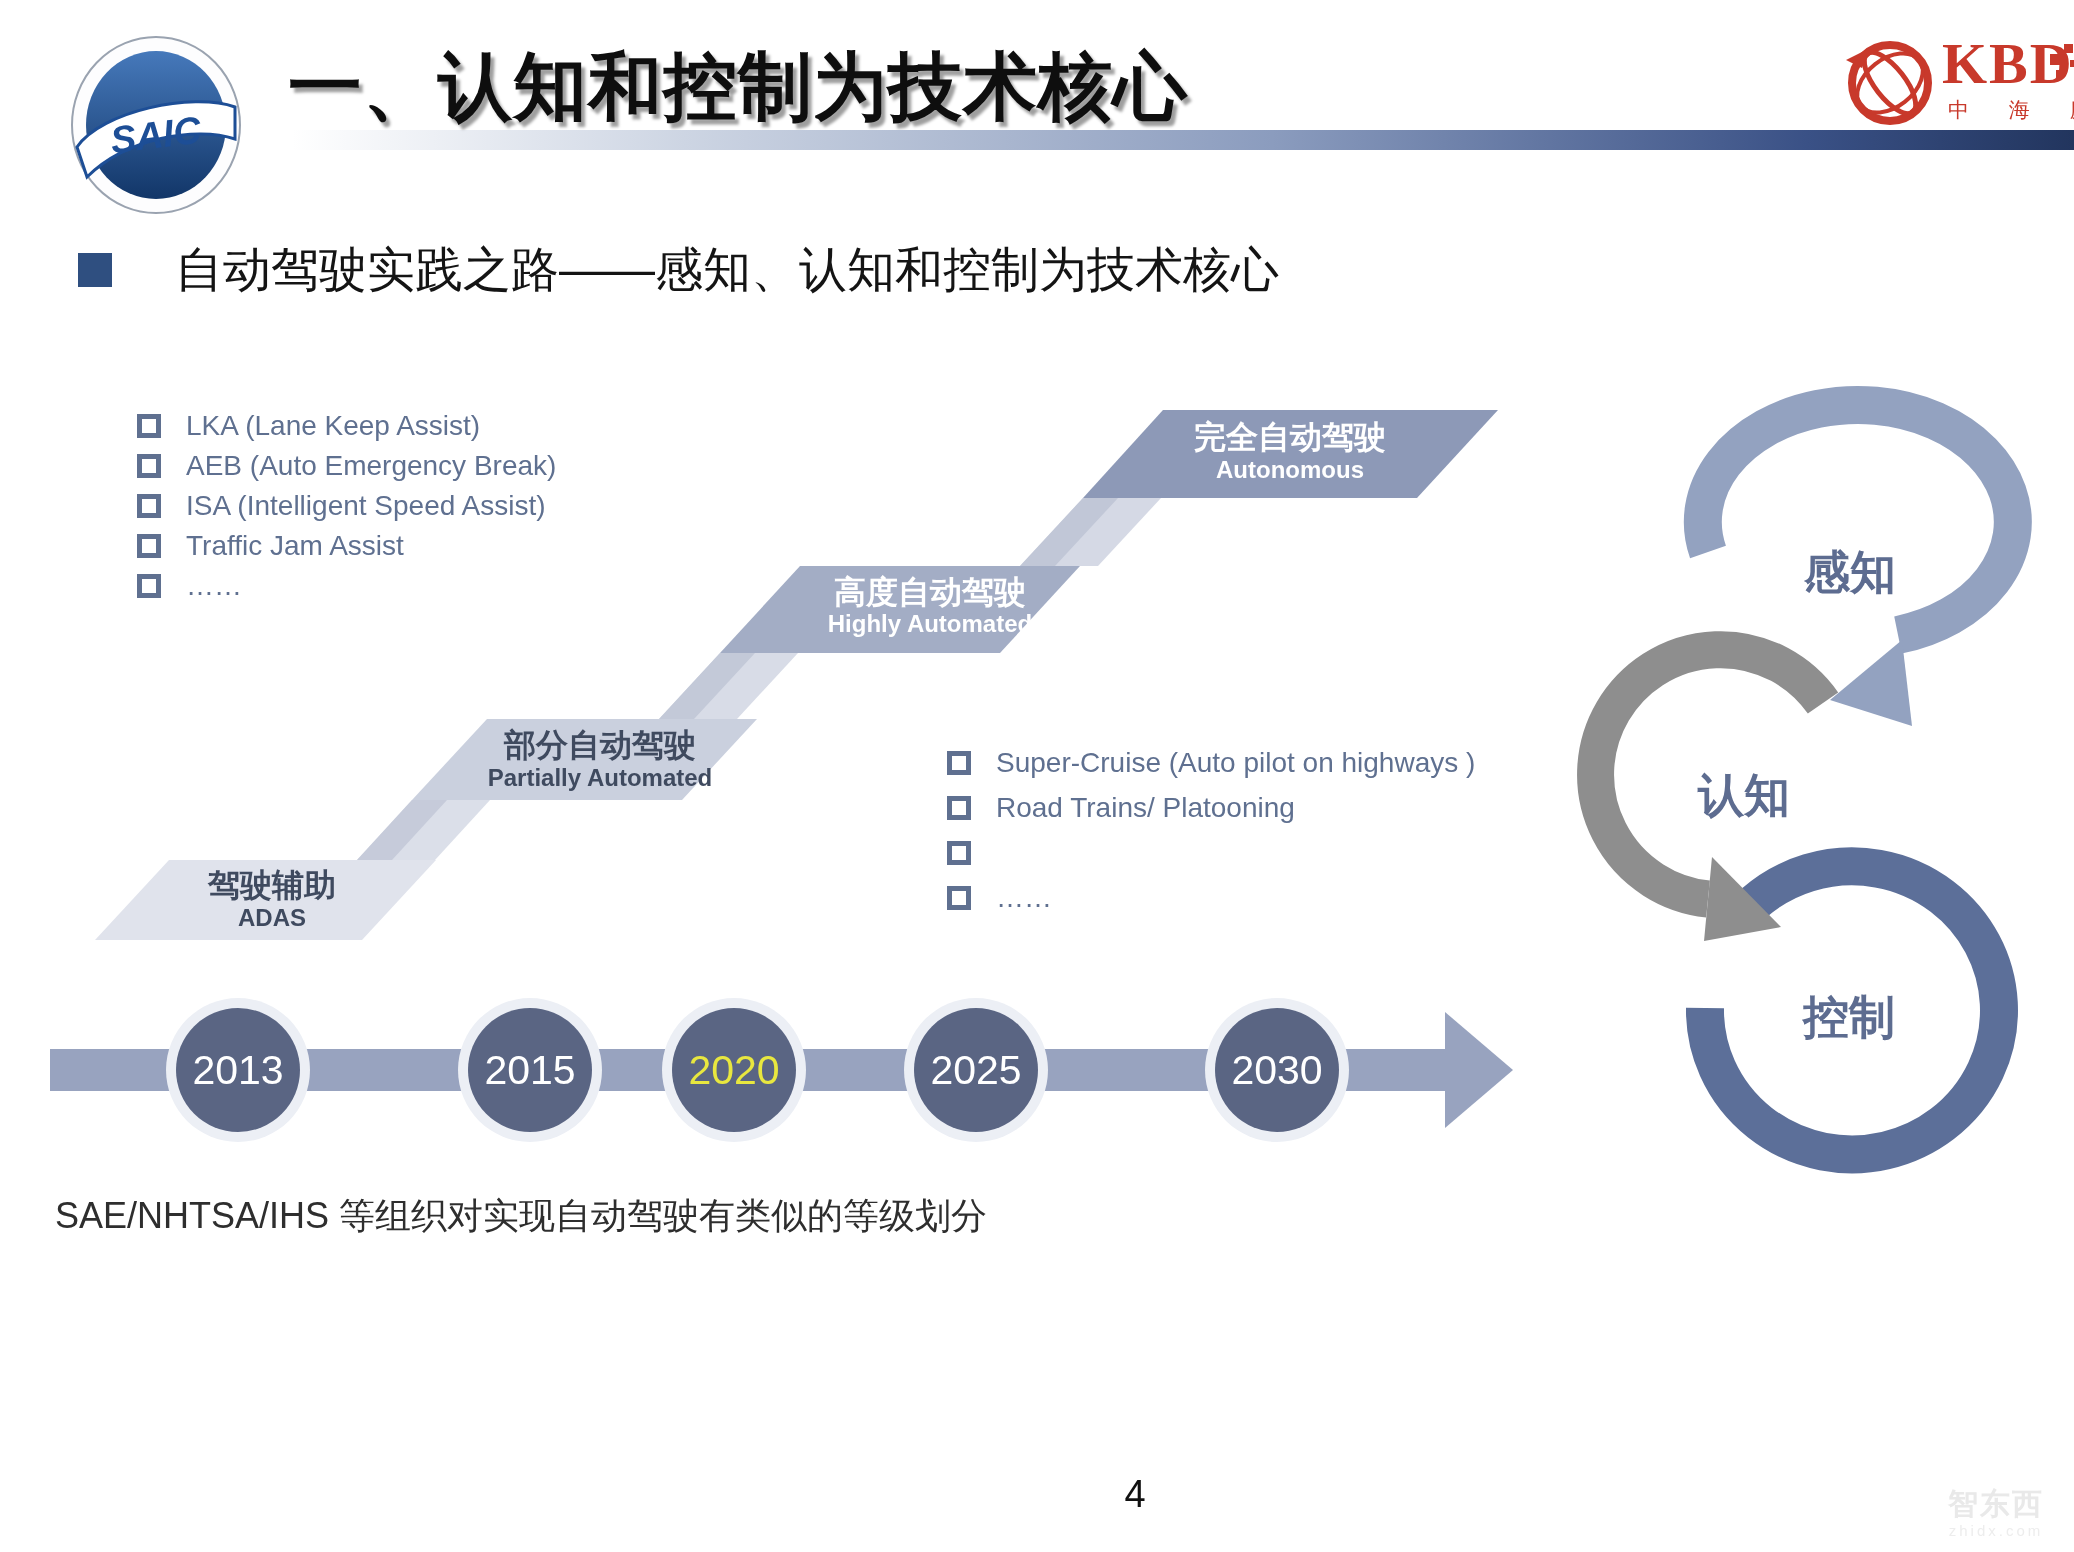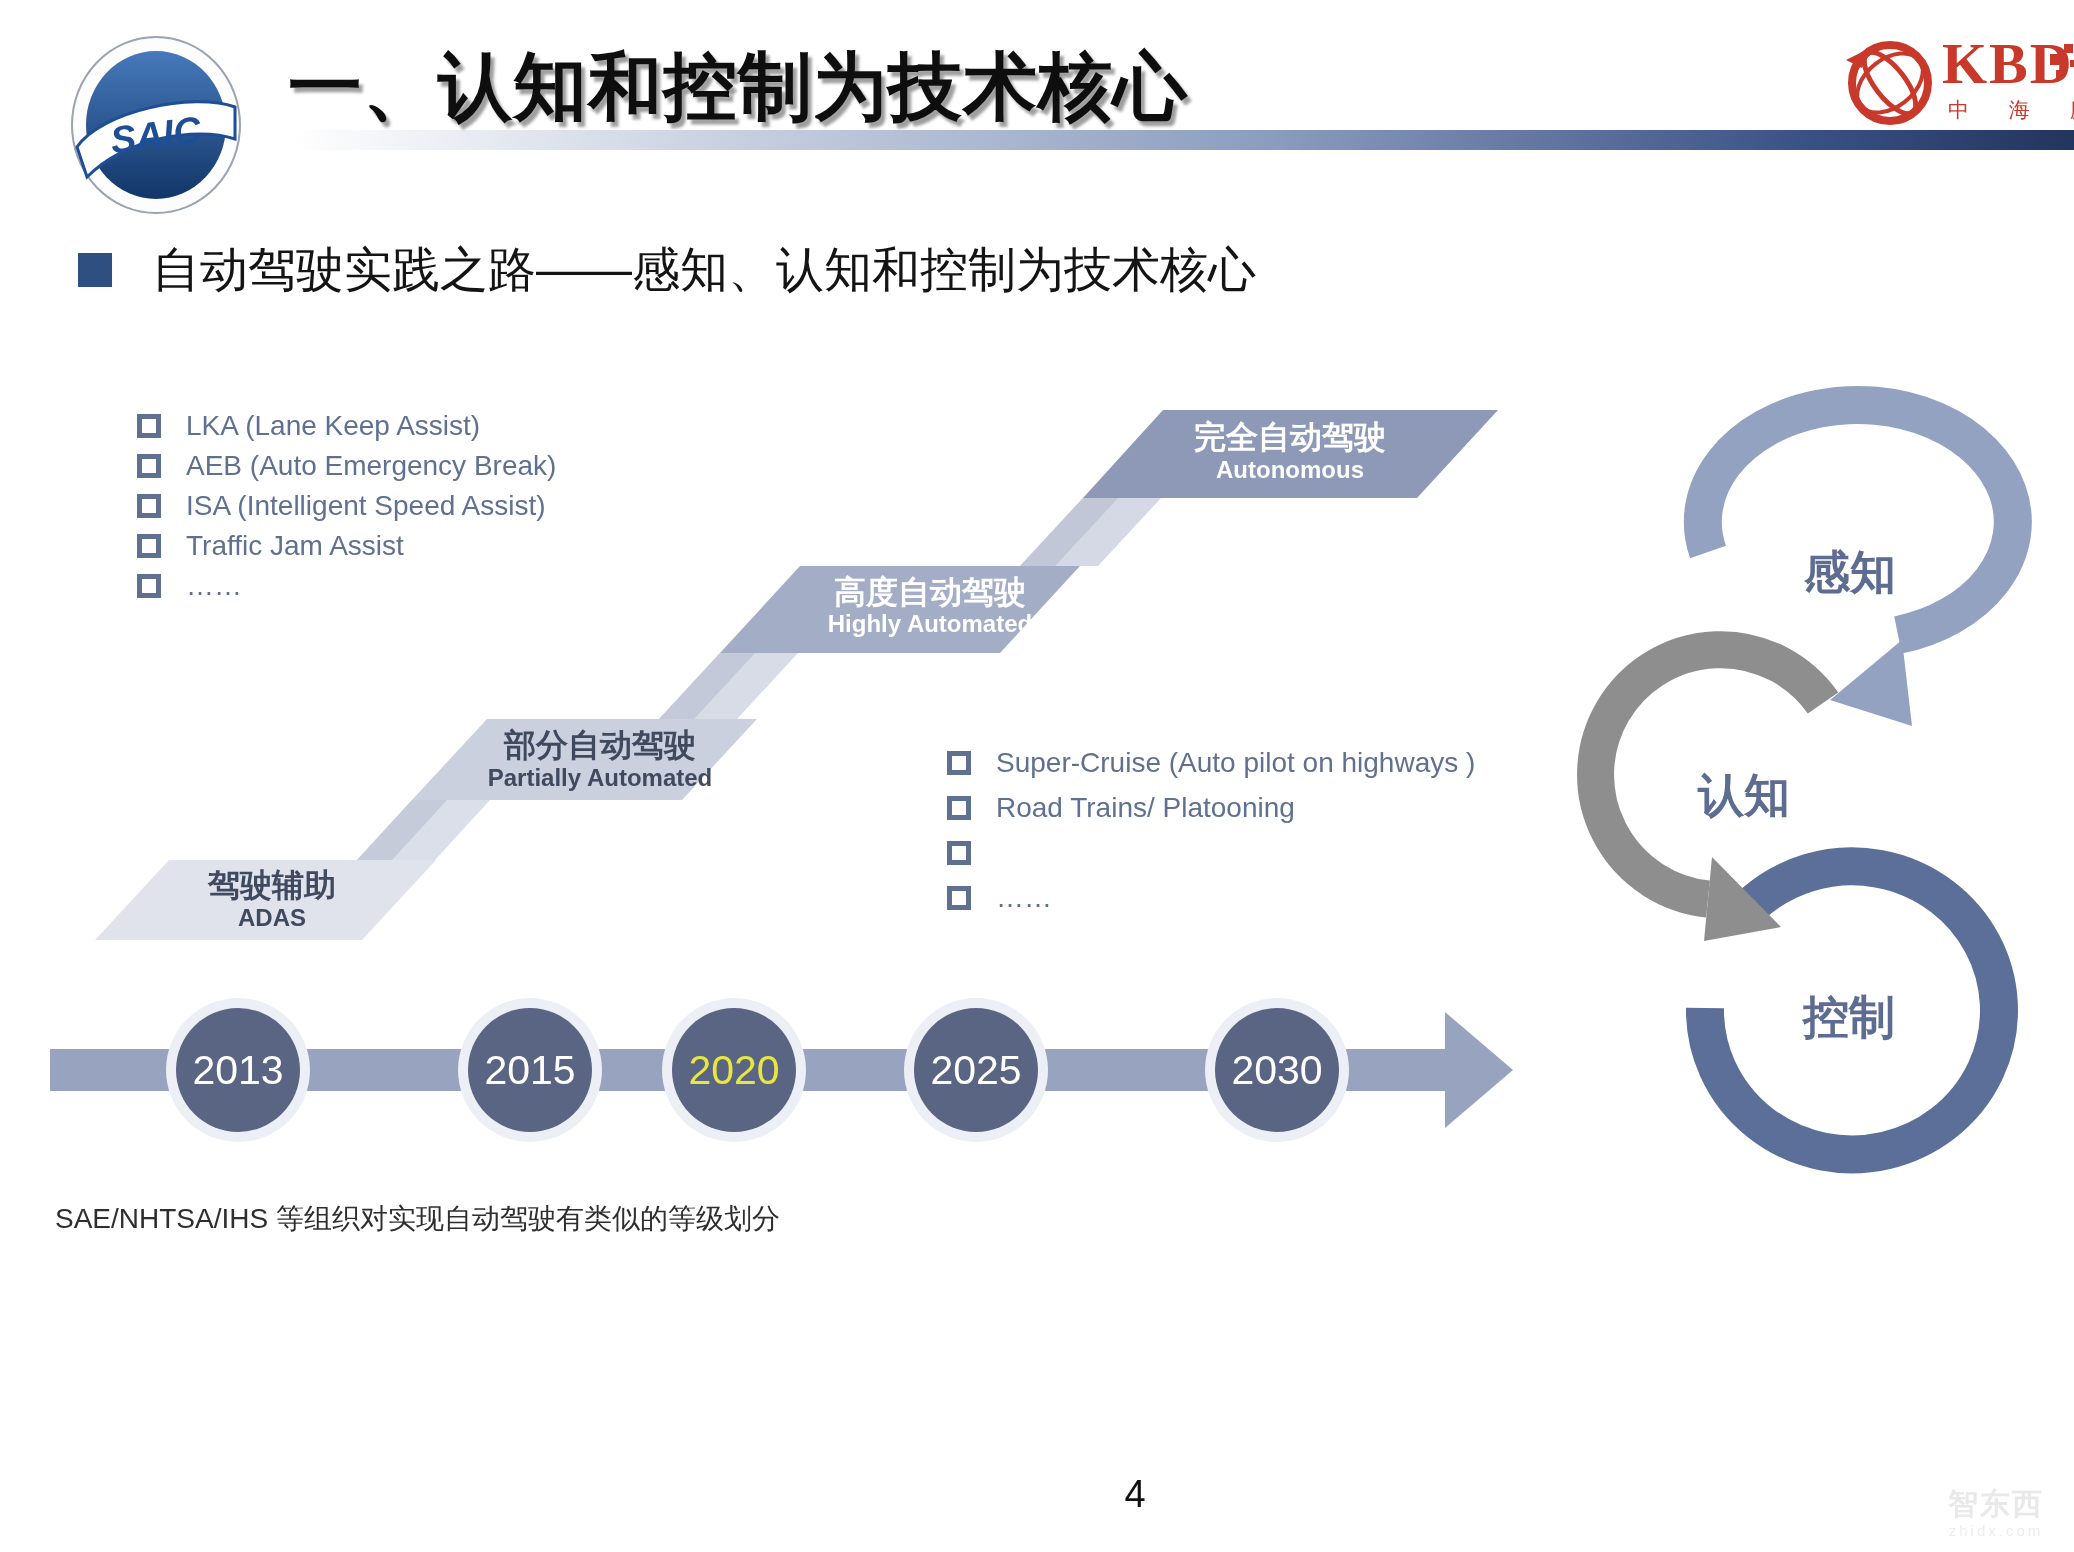--- a/index.html
+++ b/index.html
@@ -20,21 +20,21 @@
                #8b9cbe 55%, #3a5186 85%, #22355e 100%);
   }
   .kbd-logo { position:absolute; left:1842px; top:36px; width:230px; height:96px; color:#c8392b; }
   .kbd-globe { position:absolute; left:0; top:0; }
   .kbd-text  { position:absolute; left:100px; top:-6px; font-family:"Liberation Serif", serif;
                font-weight:700; font-size:58px; letter-spacing:2px; }
   .kbd-dots  { position:absolute; }
   .kbd-dots span { position:absolute; background:#c8392b; }
   .kbd-sub   { position:absolute; left:106px; top:60px; font-size:21px; letter-spacing:17px; white-space:nowrap; }
   
-  .section-head { position:absolute; left:78px; top:238px; display:flex; align-items:center; }
+  .section-head { position:absolute; left:78px; top:238px; display:flex; align-items:center;gap:23px; }
   .section-square { width:34px; height:34px; background:#2f4f80; flex:none; }
   .section-title { font-size:48px; color:#141414; margin-left:40px; white-space:nowrap; }
   
   .bullets { position:absolute; color:#5f7090; font-size:28px; }
   .bullets .row { display:flex; align-items:center; }
   .bullets .sq { width:14px; height:14px; border:5px solid #5f7090; margin-right:25px; flex:none; }
   .bullets.left  { left:97px;  top:406px; }
   .bullets.left  .row { height:40px;padding-left:40px; }
   .bullets.right { left:947px; top:740px; }
   .bullets.right .row { height:45px; }
@@ -42,21 +42,21 @@
   .diagram { position:absolute; left:0; top:0; width:2074px; height:1552px; }
   .diagram text { font-family:"Liberation Sans", sans-serif; }
   .step-zh { font-size:32px; font-weight:700; }
   .step-en { font-size:24px; font-weight:700; }
   .step-dark { fill:#3f4a5f; }
   .step-light { fill:#ffffff; }
   .year { font-size:41px; fill:#ffffff; }
   .year-highlight { fill:#e8e73f; }
   .cycle-label { font-size:46px; font-weight:700; fill:#5d6c90; }
   
-  .caption { position:absolute; left:55px; top:1192px; font-size:28px; color:#2e2e2e; white-space:nowrap;margin-top:8px; }
+  .caption { position:absolute; left:55px; top:1192px; font-size:36px; color:#2e2e2e; white-space:nowrap; }
   .pagenum { position:absolute; left:1095px; top:1473px; width:80px; text-align:center; font-size:38px; color:#111; }
   .watermark { position:absolute; left:1948px; top:1486px; text-align:center; line-height:1.2; }
   .wm1 { font-size:30px; font-weight:700; letter-spacing:2px; color:#e9e9e9; }
   .wm2 { font-size:15px; letter-spacing:3px; color:#ededed; }
 </style>
 </head>
 <body>
 
 <div class="slide">
 

